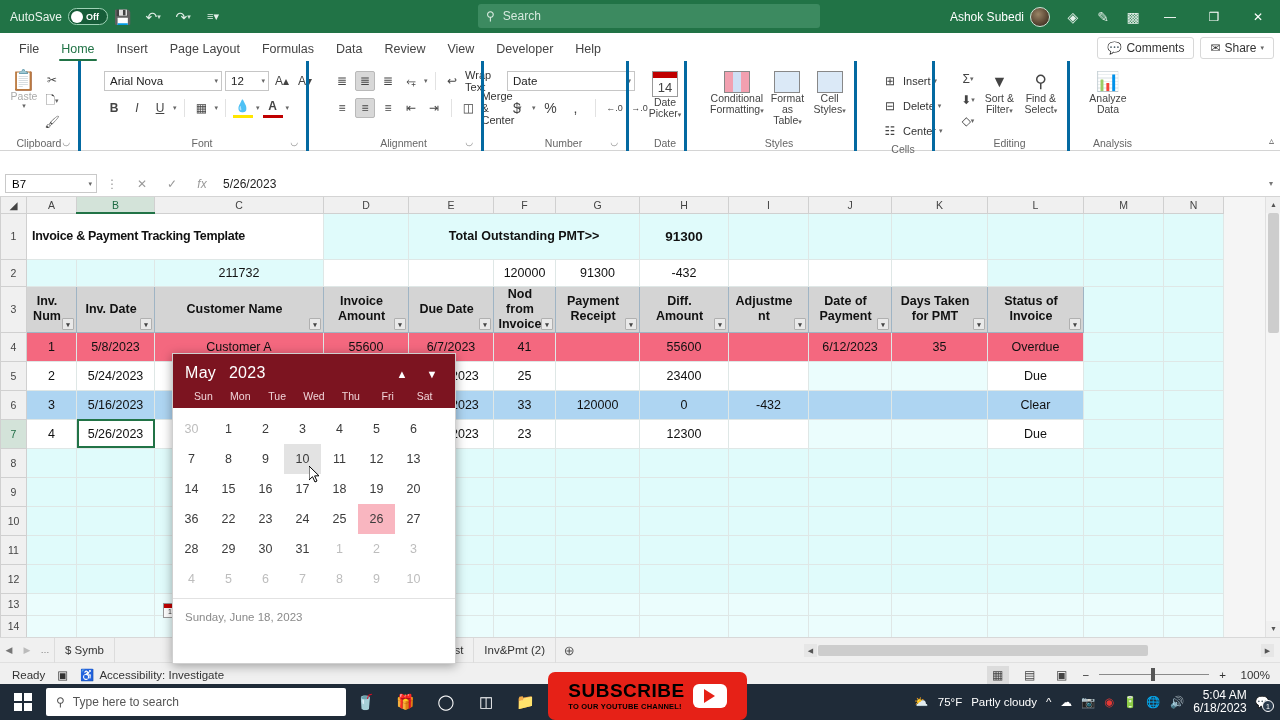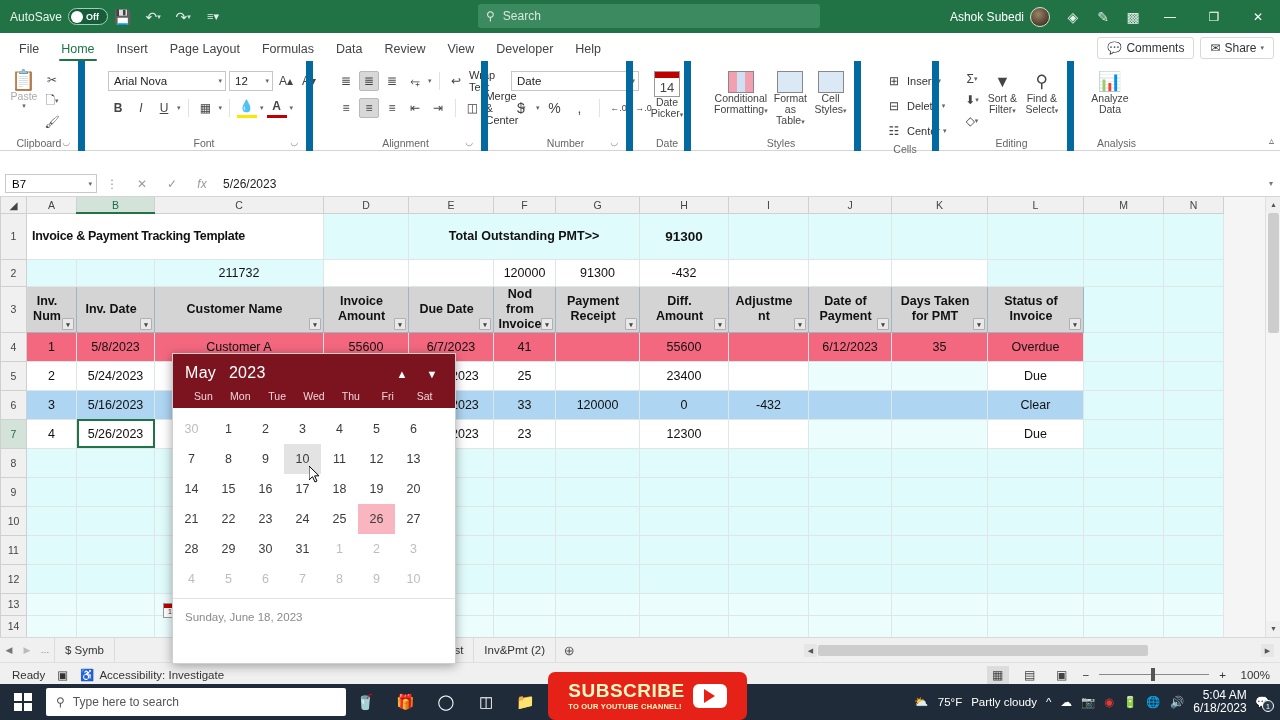--- a/index.html
+++ b/index.html
@@ -71,21 +71,21 @@
     display:flex; align-items:center; gap:4px; font-size:12px; color:#333;
     padding:3px 9px; border:1px solid #d8d8d8; border-radius:3px; background:#fff;
   }
 
   
   #ribbon {
     height:90px; background:#ffffff; border-bottom:1px solid #d4d4d4;
     display:flex; position:relative; font-size:11px; color:#333;
   }
   .rgroup { position:relative; height:90px; padding:4px 6px 0 6px; display:flex; flex-direction:column; }
-  .rgroup + .rgroup { border-left:7px solid #0369a1;padding-left:23px; }
+  .rgroup + .rgroup { border-left:3px solid #0369a1;padding-left:23px; }
   .rgroup-body { flex:1; display:flex; align-items:flex-start; }
   .rgroup-label {
     text-align:center; font-size:10.5px; color:#666; height:15px; line-height:15px;
     position:relative;
   }
   .rgroup-label .dlg { position:absolute; right:2px; bottom:1px; font-size:9px; color:#888; }
 
   .bigbtn { display:flex; flex-direction:column; align-items:center; width:46px;
             font-size:10.5px; color:#444; padding-top:2px;}
   .bigbtn .gl { font-size:20px; line-height:22px; }
@@ -225,21 +225,21 @@
   #zoomslider .track { height:1px; background:#8a8a8a; width:100%; }
   #zoomslider .knob { position:absolute; left:52px; width:4px; height:13px; background:#555; }
   .zoomlbl { width:34px; text-align:right; font-size:11.5px; }
 
   
   #subscribe {
     position:absolute; left:548px; top:672px; width:199px; height:48px;
     background:#e62117; border-radius:7px; display:flex; align-items:center;
     justify-content:center; gap:8px; z-index:80;
   }
-  #sub-text { color:#fef9c3; }
+  #sub-text { color:#000000; }
   #sub-main { font-size:19px; font-weight:bold; letter-spacing:0.5px; line-height:19px; }
   #sub-sub { font-size:7.5px; font-weight:bold; letter-spacing:0.2px; margin-top:2px; }
   #sub-play { width:34px; height:24px; background:#fff; border-radius:6px;
               display:flex; align-items:center; justify-content:center; }
 
   
   #taskbar {
     position:absolute; left:0; bottom:0; width:1280px; height:36px;
     background:#1f2b38; display:flex; align-items:center; color:#fff; z-index:70;
   }
@@ -930,21 +930,21 @@
       <div class="dp-day">14</div>
       <div class="dp-day">15</div>
       <div class="dp-day">16</div>
       <div class="dp-day">17</div>
       <div class="dp-day">18</div>
       <div class="dp-day">19</div>
       <div class="dp-day">20</div>
     </div>
 
     <div class="dp-week">
-      <div class="dp-day">21</div>
+      <div class="dp-day">36</div>
       <div class="dp-day">22</div>
       <div class="dp-day">23</div>
       <div class="dp-day">24</div>
       <div class="dp-day">25</div>
       <div class="dp-day sel">26</div>
       <div class="dp-day">27</div>
     </div>
 
     <div class="dp-week">
       <div class="dp-day">28</div>

